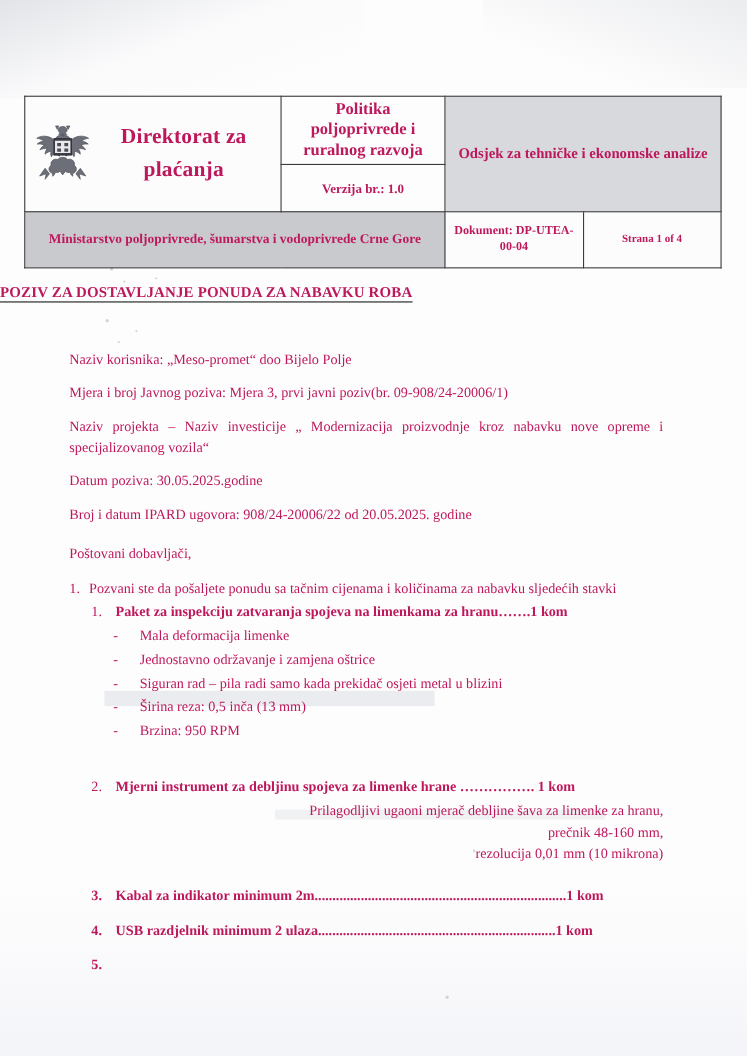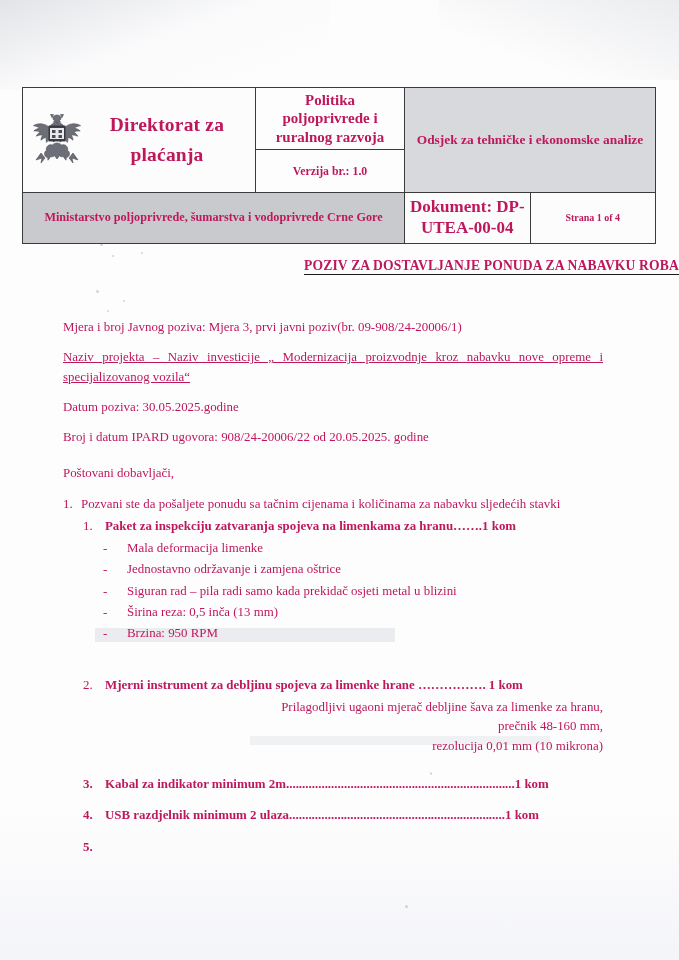--- a/index.html
+++ b/index.html
@@ -112,37 +112,37 @@
     line-height: 1.4;
   }
   .cell-ministry {
     font-size: 12.2px;
     background: #c9cace;
     height: 44px;
     line-height: 1.35;
   }
   .cell-doc {
     width: 126px;
-    font-size: 17px;
+    font-size: 11px;
     background: #fcfcfc;
     line-height: 1.3;
   }
   .cell-page {
     width: 92px;
     font-size: 10px;
     background: #fcfcfc;
   }
 
   
   .doc-title {
     position: absolute;
     left: 0;
     top: 258px;
     width: 679px;
-    text-align: right;
+    text-align: left;
     font-size: 13.6px;
     font-weight: bold;
     letter-spacing: 0.15px;
   }
   .doc-title span {
     border-bottom: 1.6px solid #1a1a1a;
     padding-bottom: 1px;
   }
 
   .body-block {
@@ -151,21 +151,20 @@
     top: 318px;
     width: 540px;
     font-size: 12.9px;
     line-height: 1.5;
   }
   .para {
     margin: 0 0 11px 0;
   }
   .para.justify {
     text-align: justify;
-    text-decoration: underline;
   }
   .greet {
     margin: 16px 0 12px 0;
   }
 
   
   .lvl1 {
     position: relative;
     padding-left: 18px;
     margin: 0;
@@ -289,20 +288,21 @@
     </tr>
   </tbody>
     </table>
 
   <div class="doc-title">
     <span>POZIV ZA DOSTAVLJANJE PONUDA ZA NABAVKU ROBA</span>
   </div>
 
   <div class="body-block">
 
+    <p class="para">Naziv korisnika: „Meso-promet“ doo Bijelo Polje</p>
     <p class="para">Mjera i broj Javnog poziva: Mjera 3, prvi javni poziv(br. 09-908/24-20006/1)</p>
     <p class="para justify">Naziv projekta – Naziv investicije „ Modernizacija proizvodnje kroz nabavku nove opreme i specijalizovanog vozila“</p>
     <p class="para">Datum poziva: 30.05.2025.godine</p>
     <p class="para">Broj i datum IPARD ugovora: 908/24-20006/22 od 20.05.2025. godine</p>
 
     <p class="greet">Poštovani dobavljači,</p>
 
     <div class="lvl1">
       <span class="num">1.</span>
       <span>Pozvani ste da pošaljete ponudu sa tačnim cijenama i količinama za nabavku sljedećih stavki</span>

